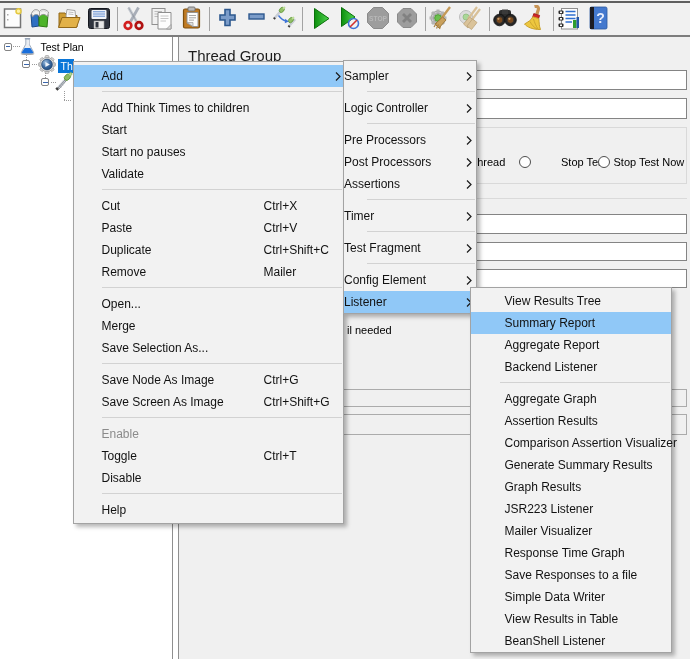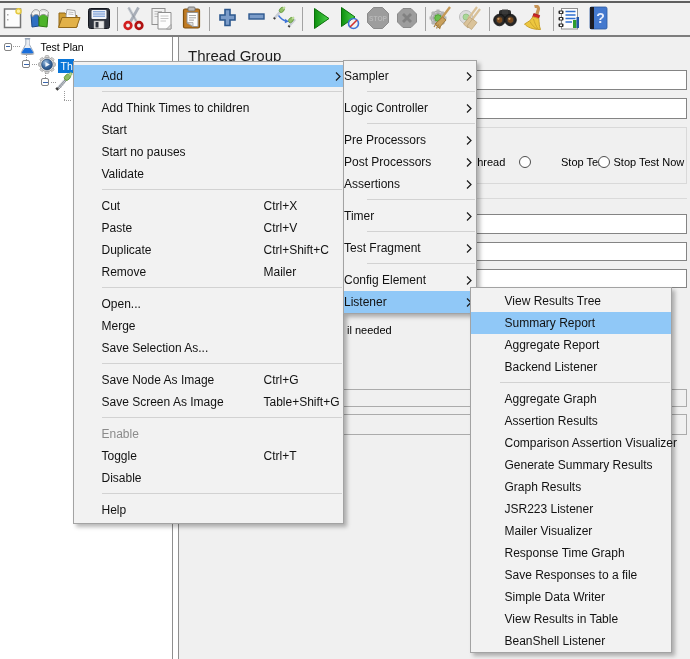--- a/index.html
+++ b/index.html
@@ -337,21 +337,21 @@
  <div class="msep">
       <div></div>
     </div>
  <div class="mi">Open...</div>
  <div class="mi">Merge</div>
  <div class="mi">Save Selection As...</div>
  <div class="msep">
       <div></div>
     </div>
  <div class="mi">Save Node As Image<span class="sc">Ctrl+G</span></div>
- <div class="mi">Save Screen As Image<span class="sc">Table+Shift+G</span></div>
+ <div class="mi">Save Screen As Image<span class="sc">Ctrl+Shift+G</span></div>
  <div class="msep">
       <div></div>
     </div>
  <div class="mi dis">Enable</div>
  <div class="mi">Toggle<span class="sc">Ctrl+T</span></div>
  <div class="mi">Disable</div>
  <div class="msep">
       <div></div>
     </div>
  <div class="mi">Help</div>

